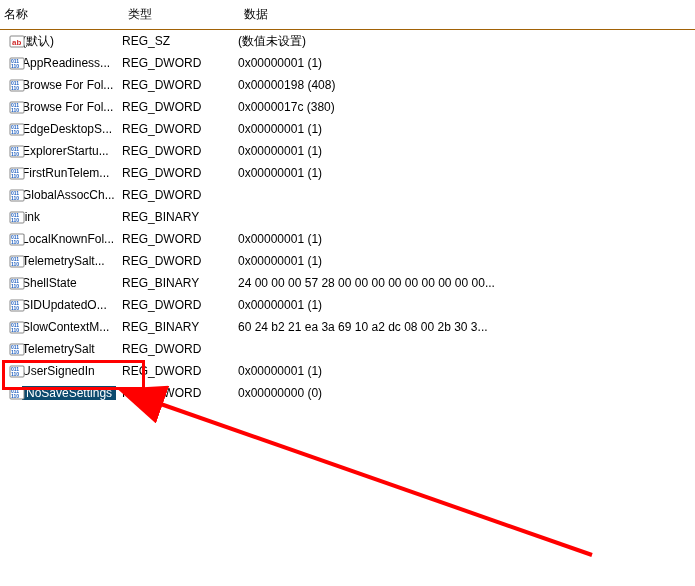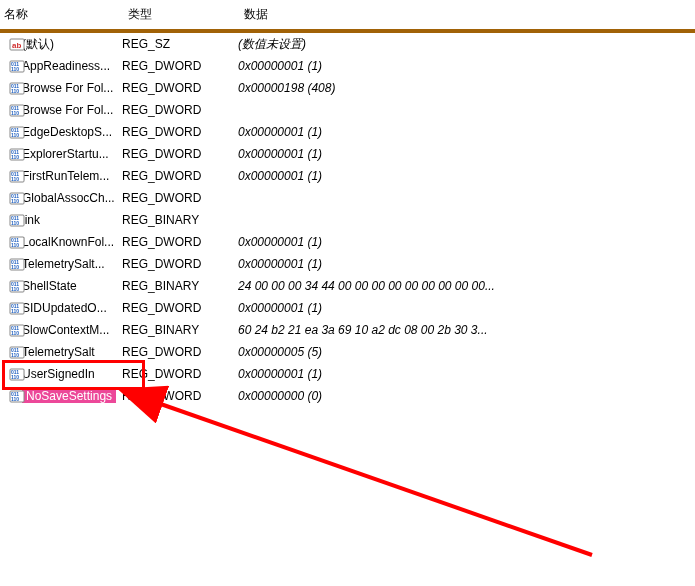--- a/index.html
+++ b/index.html
@@ -13,21 +13,21 @@
     width: 695px;
     height: 586px;
     position: relative;
     overflow: hidden;
   }
   .list-view {
     width: 100%;
   }
   .header-row {
     display: flex;
-    border-bottom: 4px solid #a16207;
+    border-bottom: 1px solid #a16207;
     padding: 4px 0;
   }
   .header-cell {
     padding: 2px 6px;
     color: #000;
   }
   .col-name { width: 122px; padding-left: 4px; }
   .col-type { width: 116px; }
   .col-data { flex: 1; font-family: Liberation Mono, monospace; }
   .row {
@@ -52,31 +52,30 @@
   }
   .type-cell {
     width: 116px;
     white-space: nowrap;
     overflow: hidden;
   }
   .data-cell {
     flex: 1;
     white-space: nowrap;
     overflow: hidden;
-    font-style: italic;
   }
   .reg-icon {
     width: 16px;
     height: 16px;
     display: inline-block;
     position: relative;
   }
   .reg-icon svg { display: block; }
   .selected-name {
-    background: #ec4899;
+    background: #0c4a6e;
     color: #ffffff;
     padding: 1px 4px;
   }
   .highlight-box {
     position: absolute;
     border: 3px solid #ff0000;
     pointer-events: none;
   }
   .arrow-svg {
     position: absolute;
@@ -139,20 +138,21 @@
           <span class="reg-icon">
             <svg width="16" height="16">
               <rect x="1" y="3" width="14" height="11" rx="1" fill="#fff" stroke="#888" stroke-width="1"></rect>
               <text x="2" y="8" font-size="5" font-family="Arial" fill="#2060c0" font-weight="bold">011</text>
               <text x="2" y="13" font-size="5" font-family="Arial" fill="#2060c0" font-weight="bold">110</text>
             </svg>
           </span>
         </div>
         <div class="name-cell">Browse For Fol...</div>
         <div class="type-cell">REG_DWORD</div>
+        <div class="data-cell">0x0000017c (380)</div>
       </div>
       <div class="row">
         <div class="icon-cell">
           <span class="reg-icon">
             <svg width="16" height="16">
               <rect x="1" y="3" width="14" height="11" rx="1" fill="#fff" stroke="#888" stroke-width="1"></rect>
               <text x="2" y="8" font-size="5" font-family="Arial" fill="#2060c0" font-weight="bold">011</text>
               <text x="2" y="13" font-size="5" font-family="Arial" fill="#2060c0" font-weight="bold">110</text>
             </svg>
           </span>
@@ -248,21 +248,21 @@
           <span class="reg-icon">
             <svg width="16" height="16">
               <rect x="1" y="3" width="14" height="11" rx="1" fill="#fff" stroke="#888" stroke-width="1"></rect>
               <text x="2" y="8" font-size="5" font-family="Arial" fill="#2060c0" font-weight="bold">011</text>
               <text x="2" y="13" font-size="5" font-family="Arial" fill="#2060c0" font-weight="bold">110</text>
             </svg>
           </span>
         </div>
         <div class="name-cell">ShellState</div>
         <div class="type-cell">REG_BINARY</div>
-        <div class="data-cell">24 00 00 00 34 44 00 00 00 00 00 00 00 00 00...</div>
+        <div class="data-cell">24 00 00 00 57 28 00 00 00 00 00 00 00 00 00...</div>
       </div>
       <div class="row">
         <div class="icon-cell">
           <span class="reg-icon">
             <svg width="16" height="16">
               <rect x="1" y="3" width="14" height="11" rx="1" fill="#fff" stroke="#888" stroke-width="1"></rect>
               <text x="2" y="8" font-size="5" font-family="Arial" fill="#2060c0" font-weight="bold">011</text>
               <text x="2" y="13" font-size="5" font-family="Arial" fill="#2060c0" font-weight="bold">110</text>
             </svg>
           </span>
@@ -290,21 +290,20 @@
           <span class="reg-icon">
             <svg width="16" height="16">
               <rect x="1" y="3" width="14" height="11" rx="1" fill="#fff" stroke="#888" stroke-width="1"></rect>
               <text x="2" y="8" font-size="5" font-family="Arial" fill="#2060c0" font-weight="bold">011</text>
               <text x="2" y="13" font-size="5" font-family="Arial" fill="#2060c0" font-weight="bold">110</text>
             </svg>
           </span>
         </div>
         <div class="name-cell">TelemetrySalt</div>
         <div class="type-cell">REG_DWORD</div>
-        <div class="data-cell">0x00000005 (5)</div>
       </div>
       <div class="row">
         <div class="icon-cell">
           <span class="reg-icon">
             <svg width="16" height="16">
               <rect x="1" y="3" width="14" height="11" rx="1" fill="#fff" stroke="#888" stroke-width="1"></rect>
               <text x="2" y="8" font-size="5" font-family="Arial" fill="#2060c0" font-weight="bold">011</text>
               <text x="2" y="13" font-size="5" font-family="Arial" fill="#2060c0" font-weight="bold">110</text>
             </svg>
           </span>

